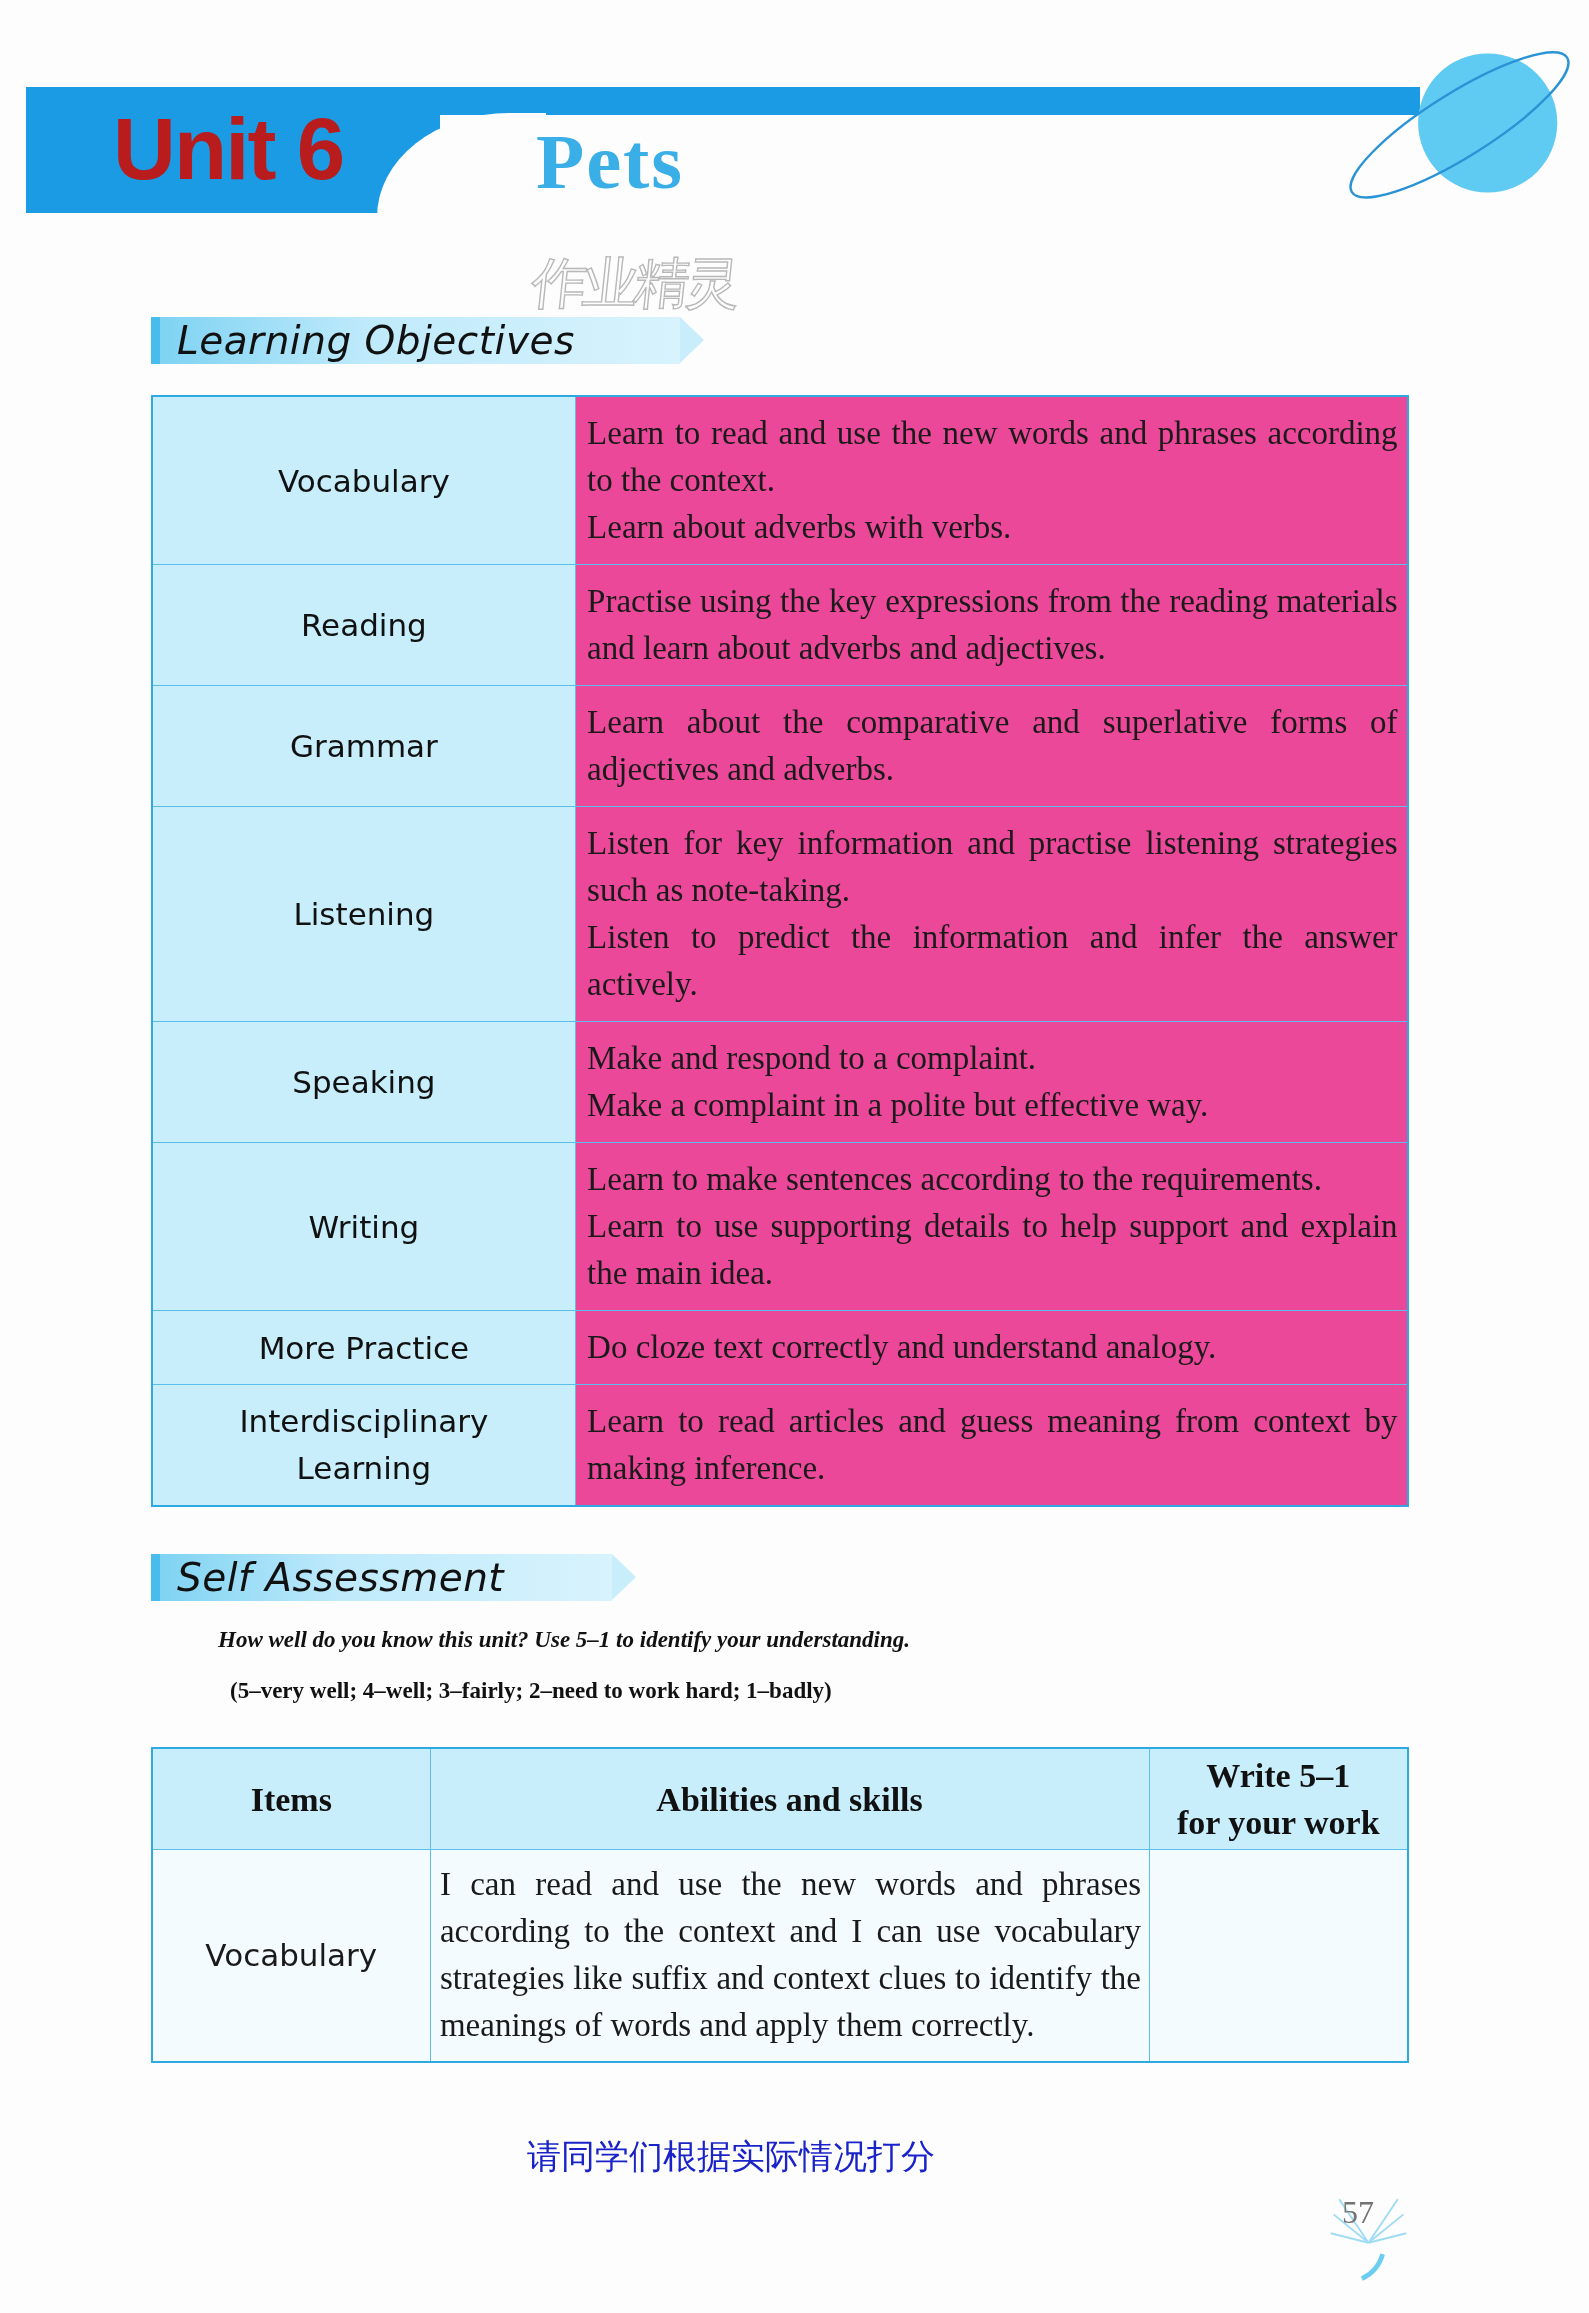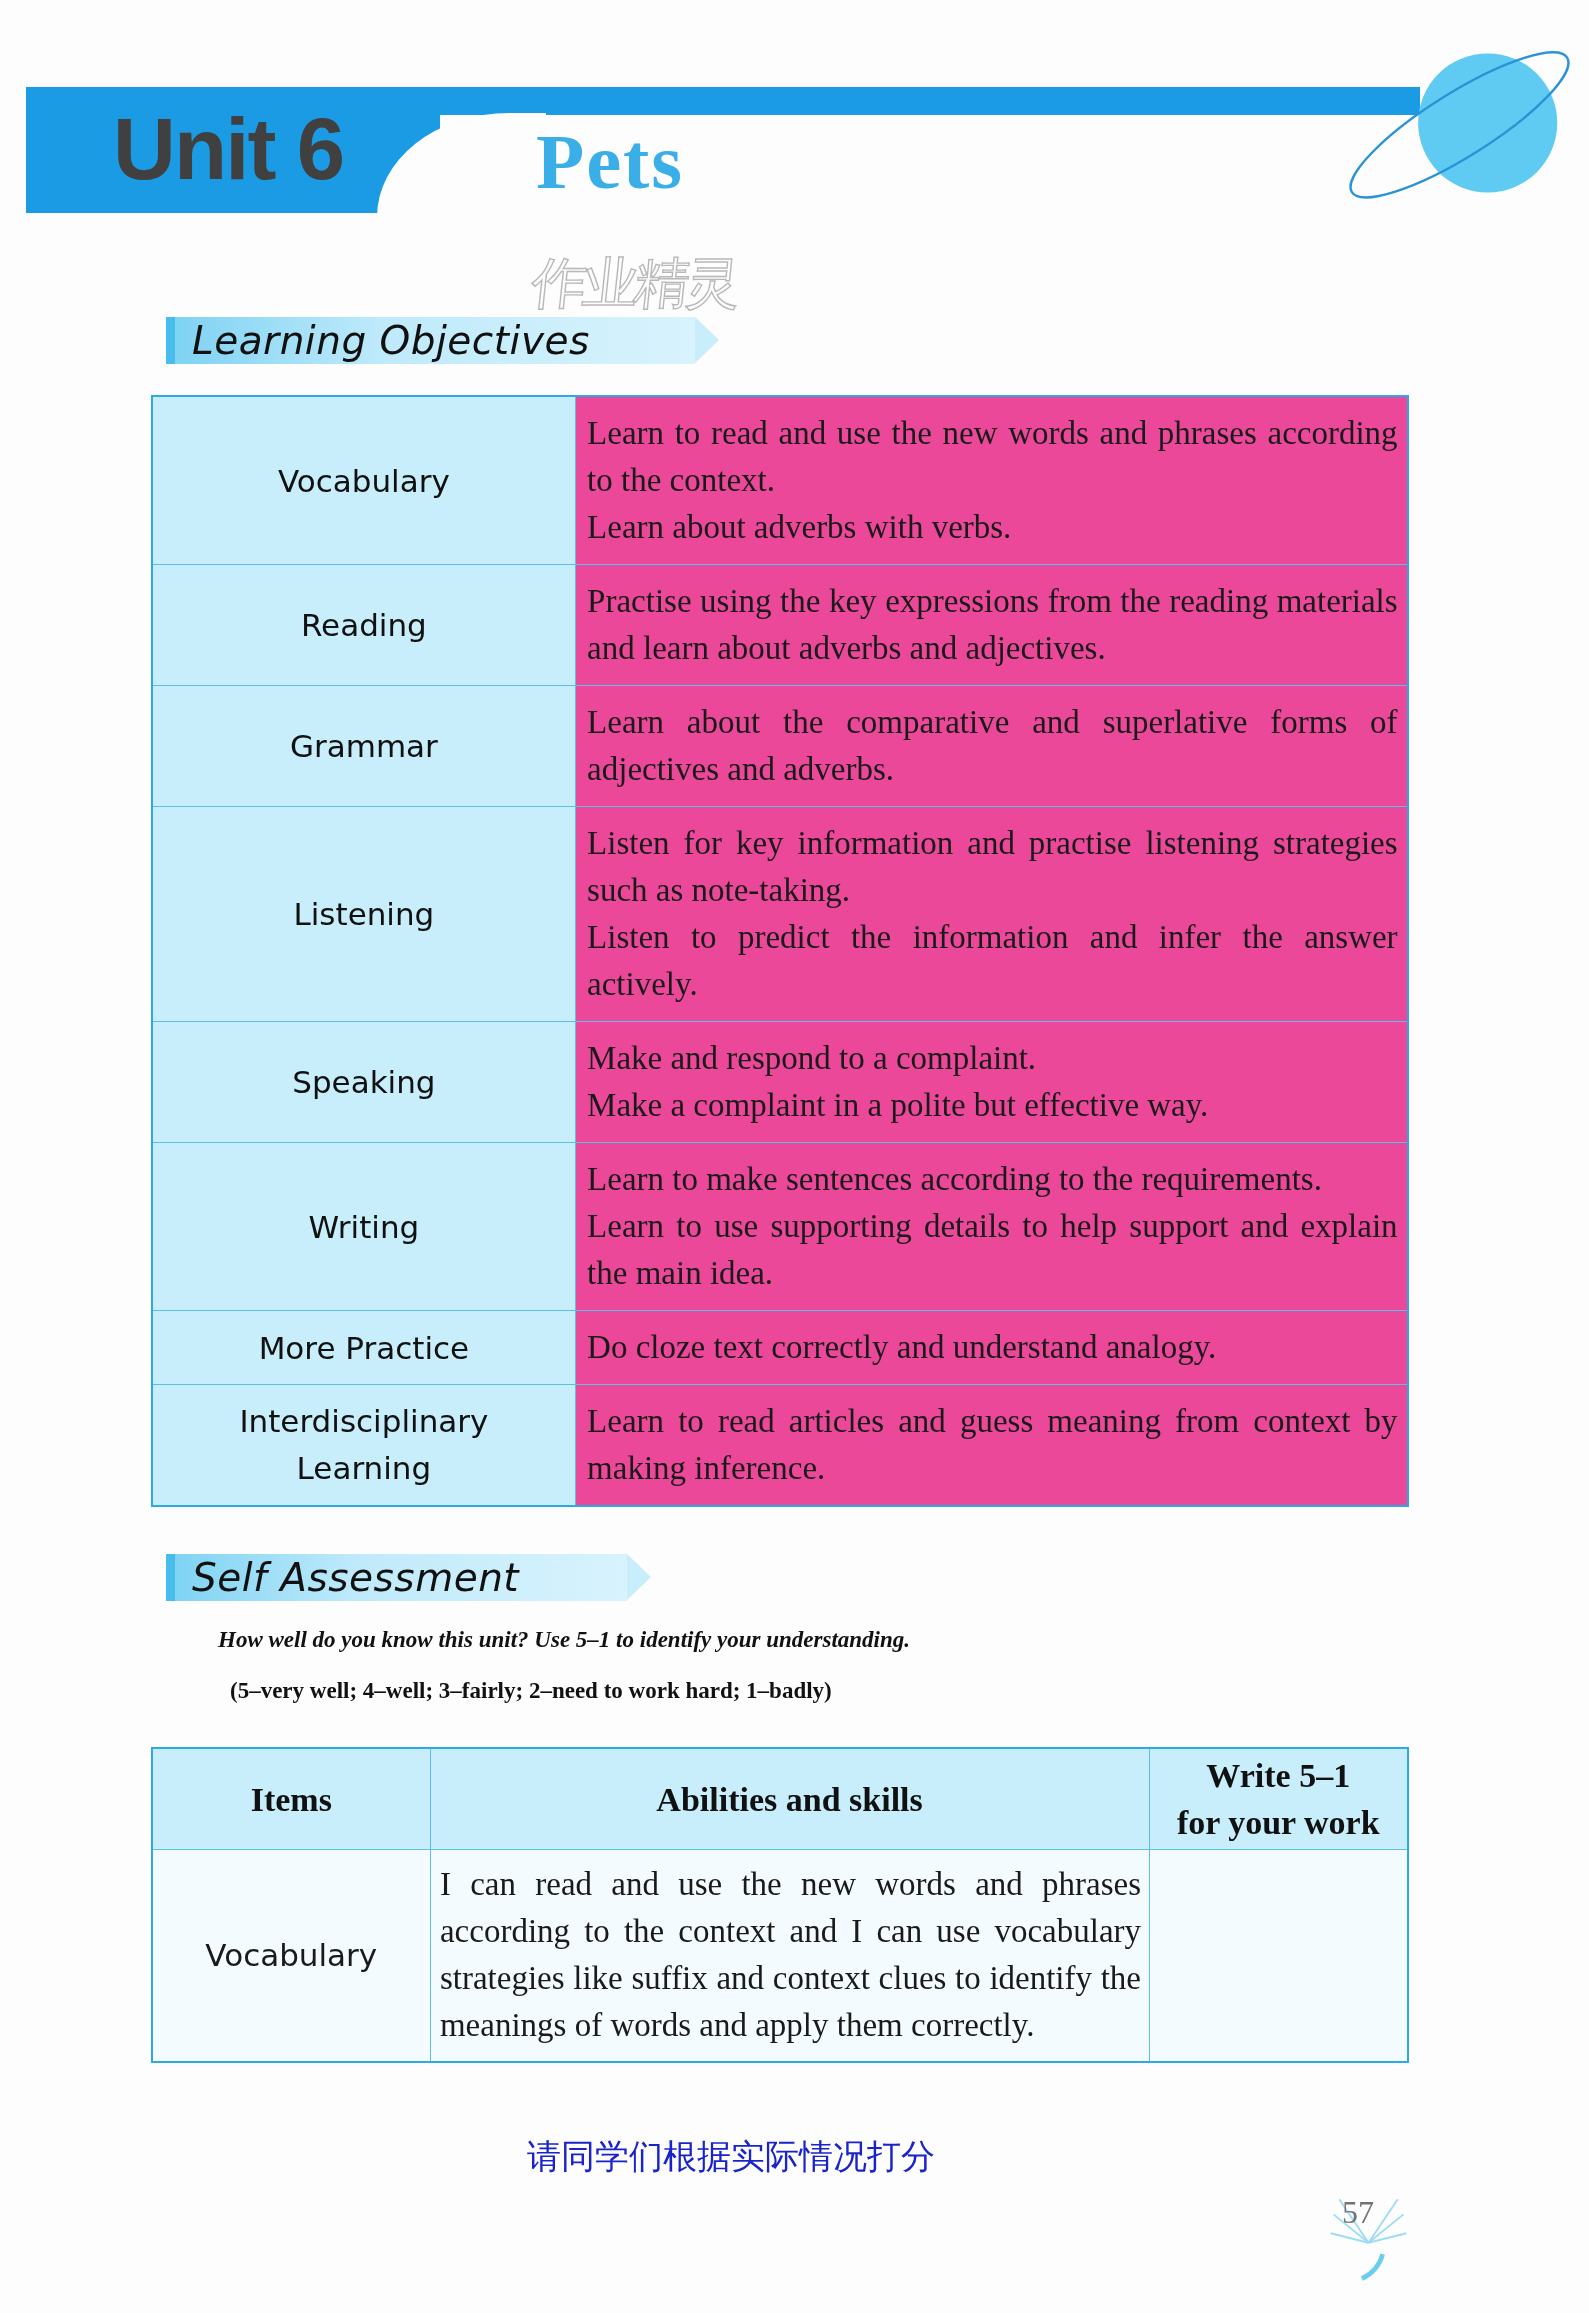--- a/index.html
+++ b/index.html
@@ -18,34 +18,34 @@
     position: absolute; left: 26px; top: 87px; width: 414px; height: 126px;
     background: #1a9be3;
   }
   .band-curve {
     position: absolute; left: 377px; top: 113px; width: 169px; height: 132px;
     background: #fdfdfd; border-top-left-radius: 132px 104px;
   }
   .unit-title {
     position: absolute; left: 113px; top: 105px;
     font-family: "Liberation Sans", sans-serif; font-weight: bold;
-    font-size: 87px; color: #404040; letter-spacing: -1.9px; line-height: 1;
+    font-size: 87px; color: #b91c1c; letter-spacing: -1.9px; line-height: 1;
   }
   .unit-subtitle {
     position: absolute; left: 488px; top: 122px;
     font-family: "Liberation Serif", serif; font-weight: bold;
     font-size: 79px; color: #3aaee6; line-height: 1; letter-spacing: 1.9px; margin-left: 48px;
   }
   .planet {
     position: absolute; left: 1342px; top: 42px; width: 235px; height: 160px;
   }
   
   .section-tag {
     position: absolute; height: 47px;
-    display: flex; align-items: center; margin-left: 15px;
+    display: flex; align-items: center;
   }
   .section-tag .bar {
     position: absolute; left: 0; top: 0; height: 47px;
     background: linear-gradient(90deg, #7fd3f3 0%, #bfeafb 40%, #d8f3fd 100%);
     border-left: 9.4px solid #48bcec;
   }
   .section-tag .arrow {
     position: absolute; top: 0; width: 0; height: 0;
     border-top: 23.5px solid transparent; border-bottom: 23.5px solid transparent;
     border-left: 24.5px solid #c9eefb;

